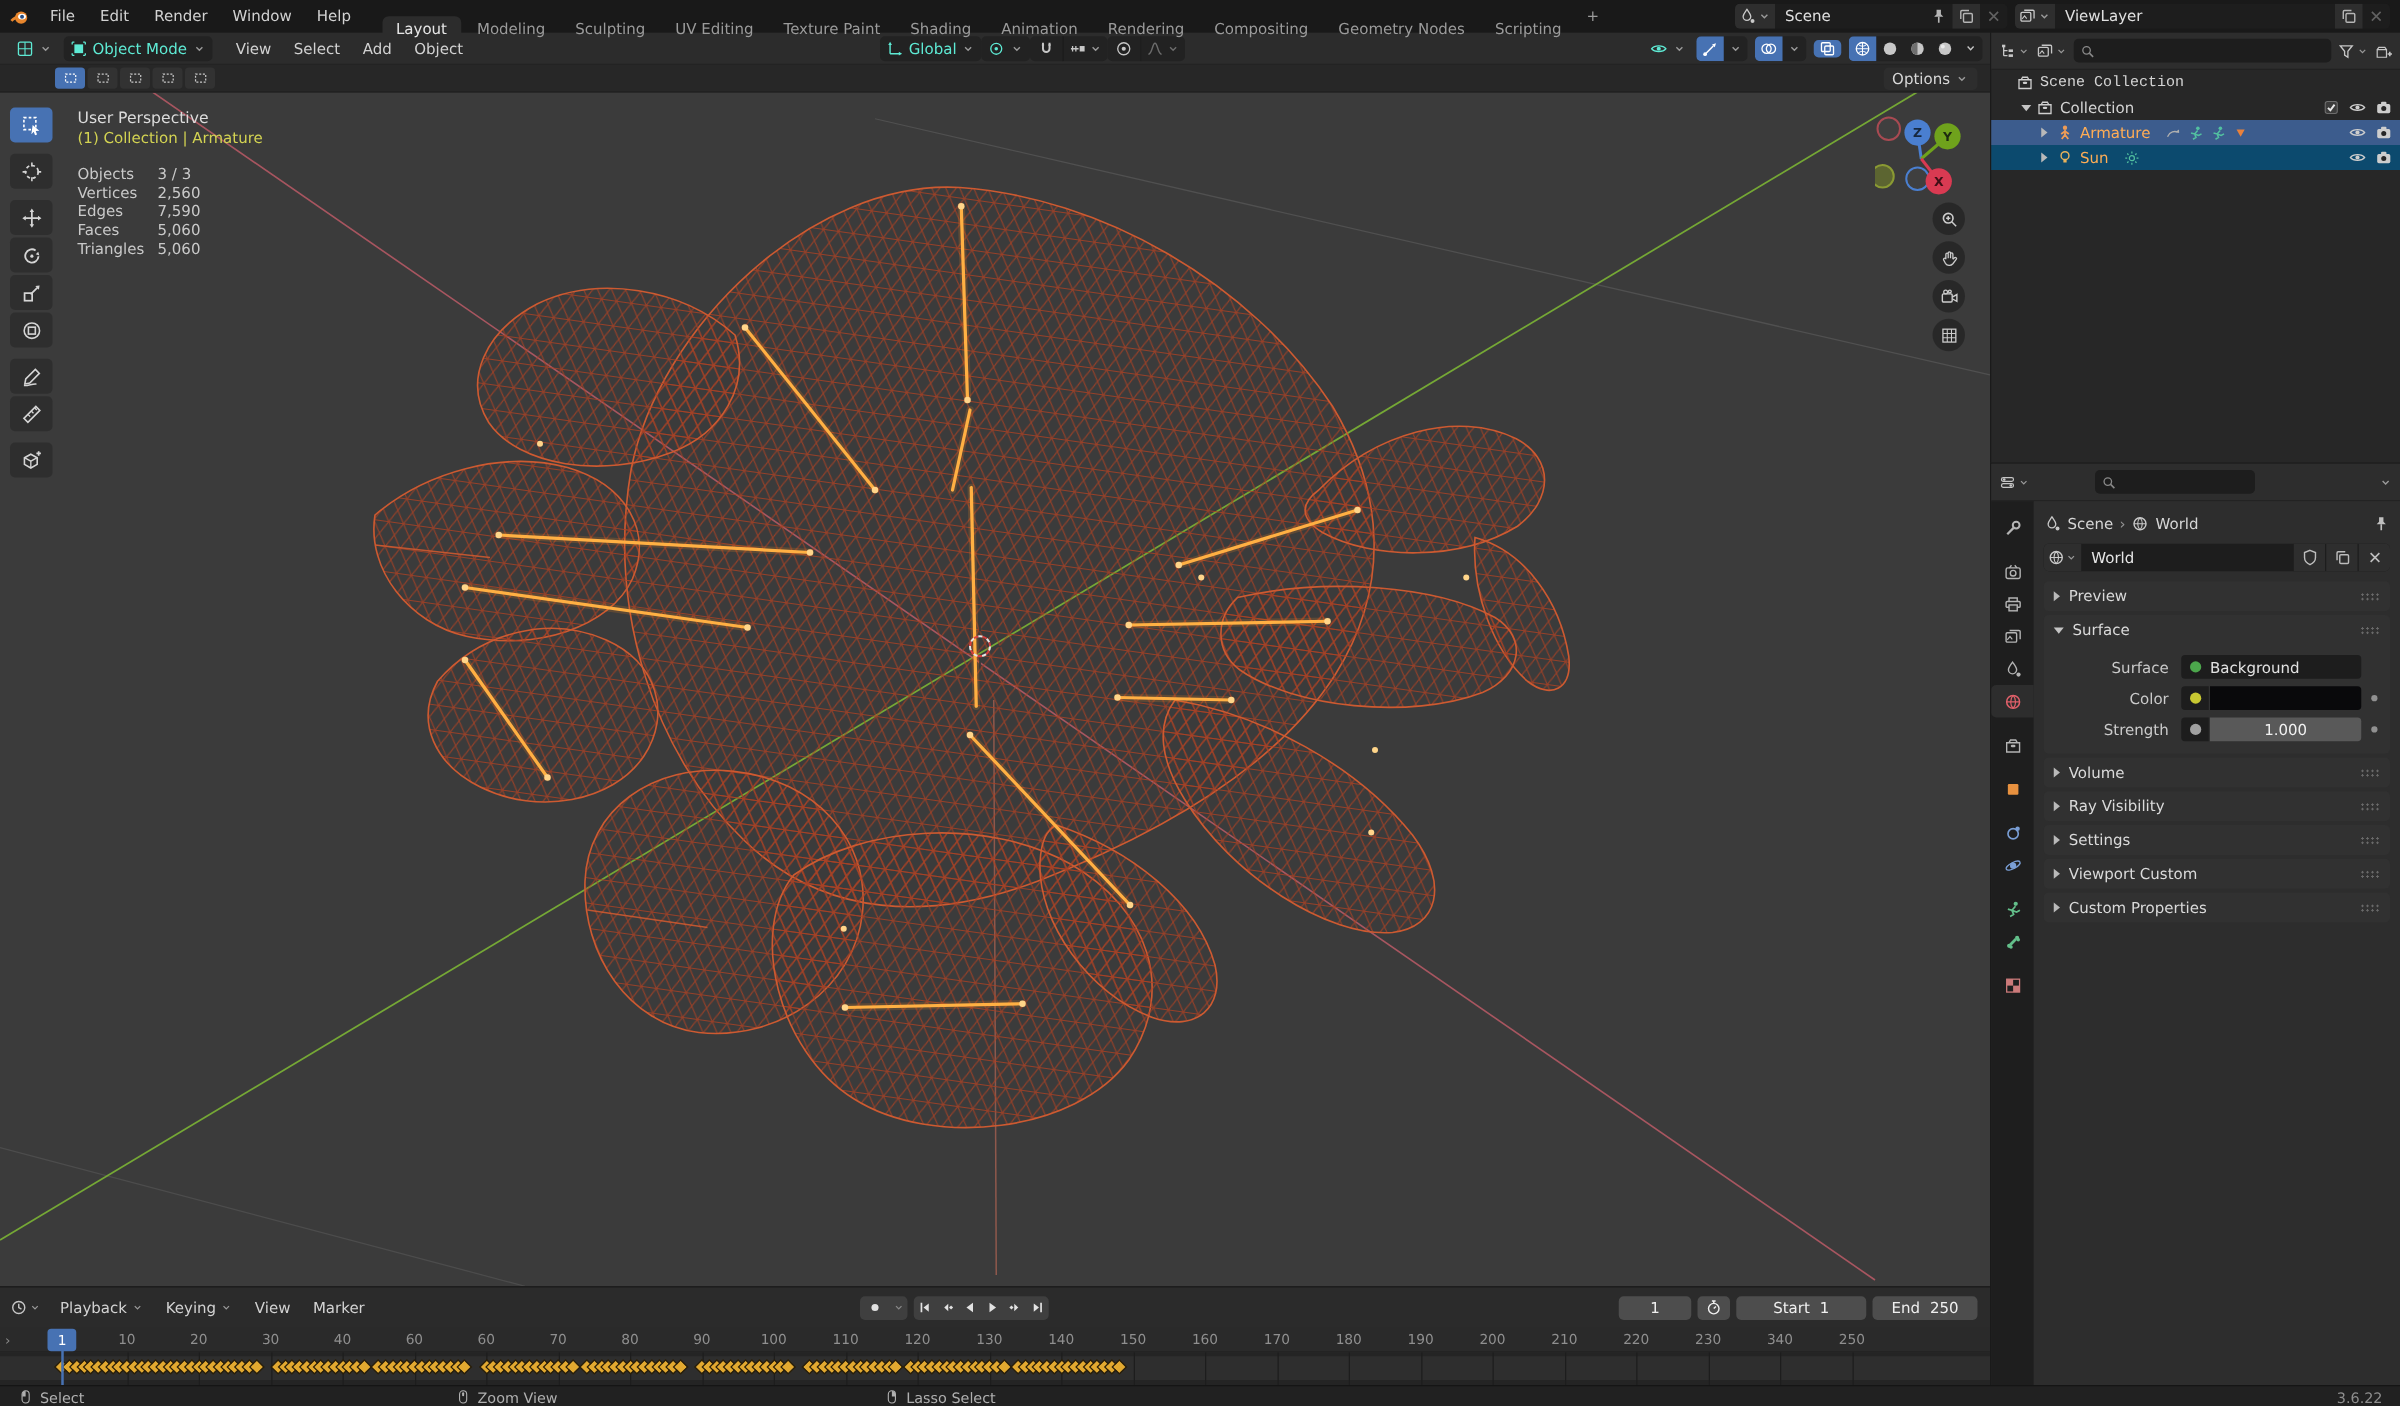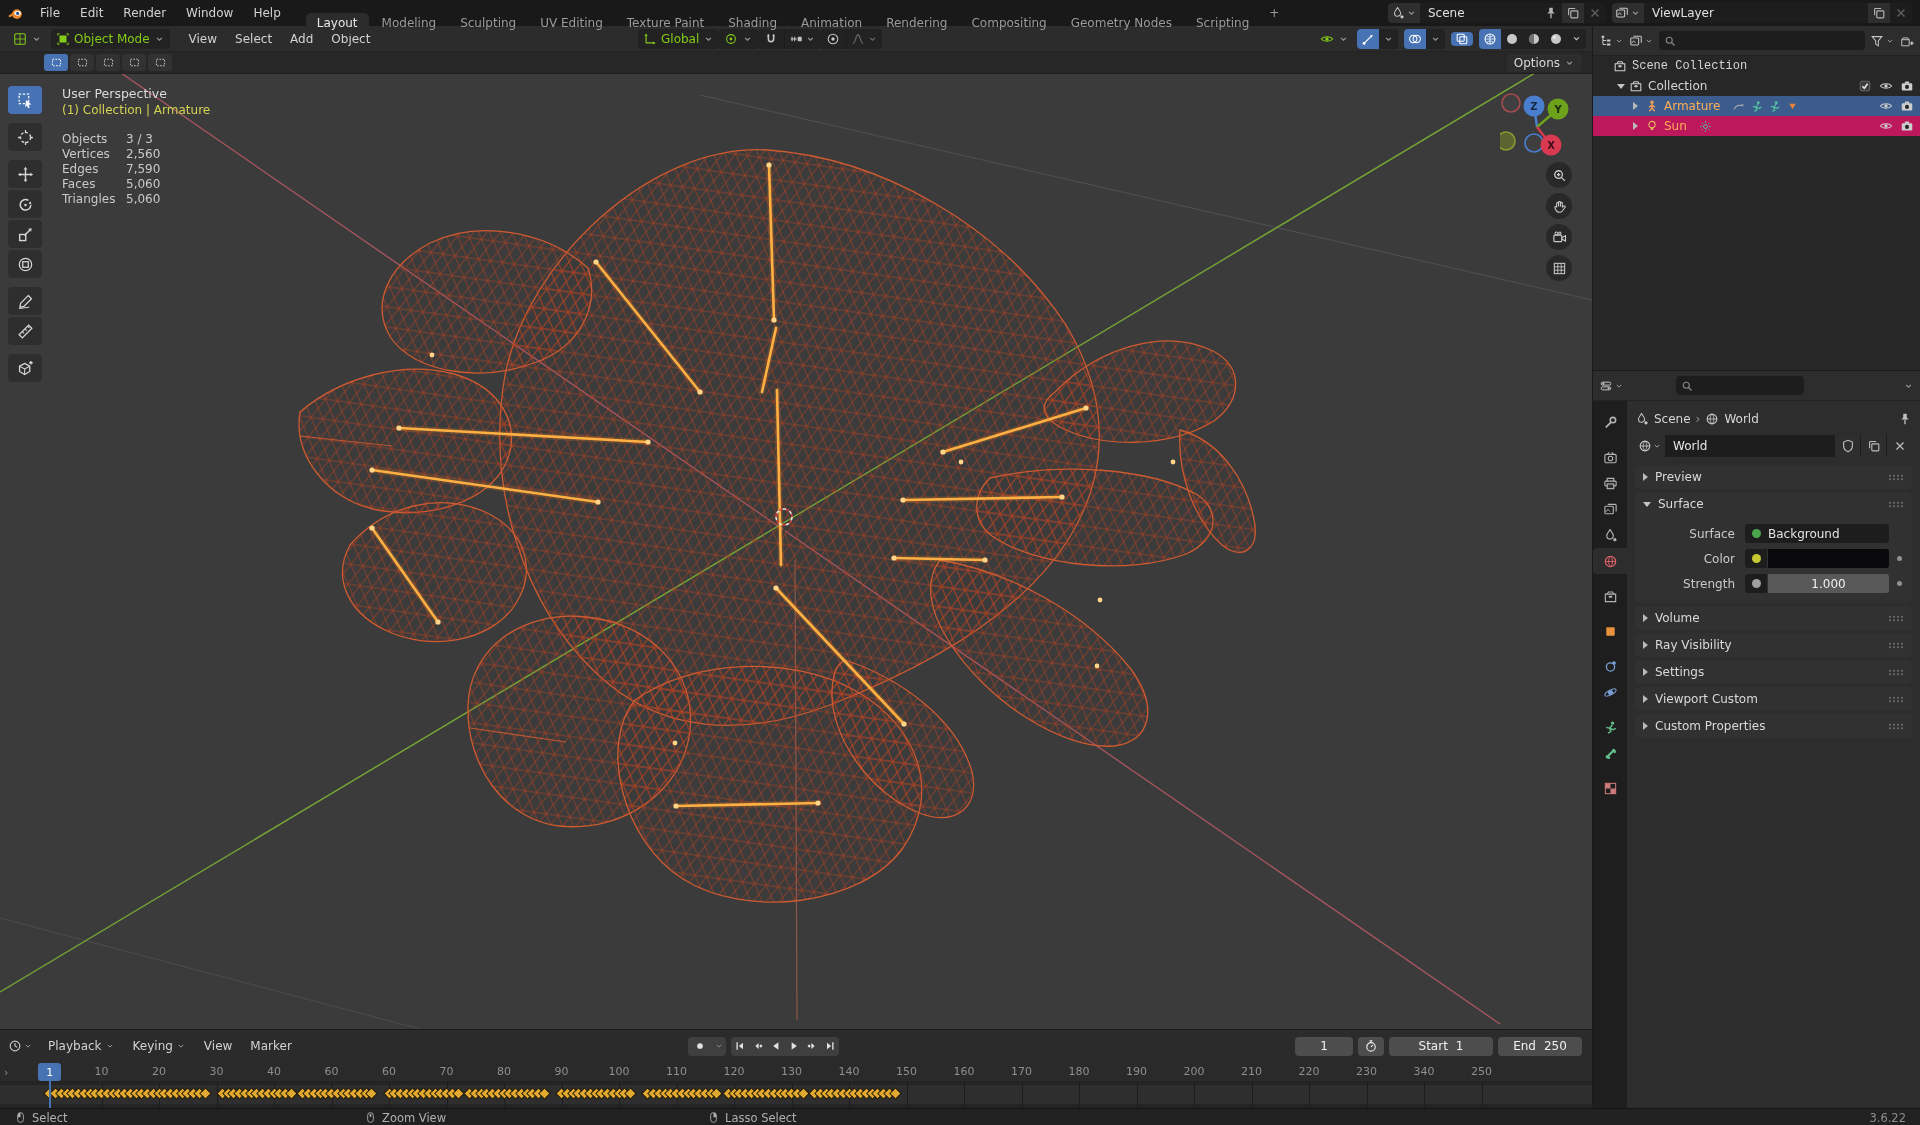--- a/index.html
+++ b/index.html
@@ -17,24 +17,24 @@
 .ws-add{color:#9b9b9b;padding:0 8px}
 .tb-right{margin-left:auto;display:flex;gap:6px;padding-right:8px}
 .selector{display:flex;align-items:center;background:#1d1d1d;border-radius:4px;height:20px;overflow:hidden}
 .sel-chip{display:flex;align-items:center;background:#2e2e2e;height:100%;padding:0 3px;gap:1px}
 .sel-name{padding:0 8px;color:#e0e0e0}
 .sel-ico{display:flex;align-items:center;padding:0 4px;color:#b5b5b5;height:100%}
 .sel-ico.grp{background:#2e2e2e}
 .dim{opacity:.45}
 
 #vheader{position:absolute;left:0;top:26px;width:1592px;height:26px;background:#2c2c2c;border-bottom:1px solid #232323;display:flex;align-items:center;padding:0 8px;z-index:5}
-.chip{display:flex;align-items:center;gap:4px;background:#222;border-radius:4px;height:20px;padding:0 5px;color:#84cc16}
+.chip{display:flex;align-items:center;gap:4px;background:#222;border-radius:4px;height:20px;padding:0 5px;color:#5eead4}
 .chip .lbl{font-size:12px}
 .hmenu{padding:0 9px;line-height:26px;color:#d2d2d2}
-.vh-center{position:absolute;left:638px;display:flex;gap:0;align-items:flex-end}
+.vh-center{position:absolute;left:704px;display:flex;gap:0;align-items:flex-end}
 .vh-right{position:absolute;right:6px;display:flex;gap:6px;align-items:center}
 .tglgrp{display:flex;background:#222;border-radius:4px;overflow:hidden;height:20px}
 .tgl{display:flex;align-items:center;gap:2px;padding:0 4px;color:#c7c7c7}
 .tgl.on{background:#4772b3;color:#fff}
 
 #viewport{position:absolute;left:0;top:52px;width:1592px;height:977px;background:#3b3b3b}
 #tool-settings{height:22px;background:#272727;border-bottom:1px solid #202020;display:flex;align-items:center;padding:0 10px 0 44px;position:relative;z-index:4}
 .selmode{display:flex;align-items:center;justify-content:center;width:24px;height:17px;border-radius:3px;margin-right:2px;color:#c9c9c9;background:#323232}
 .selmode.active{background:#4772b3;color:#fff}
 #options-btn{position:absolute;right:10px;display:flex;align-items:center;gap:4px;background:#2d2d2d;border-radius:4px;height:18px;padding:0 7px;color:#d8d8d8}
@@ -57,21 +57,21 @@
 #gizmo{position:absolute;left:1500px;top:16px}
 .navcol{position:absolute;left:1546px;top:88px;display:flex;flex-direction:column;gap:5px}
 .nav-btn{width:26px;height:26px;border-radius:50%;background:rgba(38,38,38,.85);display:flex;align-items:center;justify-content:center;color:#cccccc}
 
 #outliner{position:absolute;right:0;top:26px;width:328px;height:344px;background:#272727;border-left:1px solid #1a1a1a}
 #ol-header{height:30px;background:#2d2d2d;display:flex;align-items:center;gap:5px;padding:0 6px;border-bottom:1px solid #212121}
 .field{background:#1d1d1d;border-radius:4px;height:19px;display:flex;align-items:center;color:#888;padding:0 5px;gap:4px}
 #ol-search{flex:1}
 .ol-row{height:20px;display:flex;align-items:center;font-size:12px;color:#d4d4d4;padding-right:6px}
 .ol-row.active{background:#3c5c8d}
-.ol-row.selected{background:#be185d}
+.ol-row.selected{background:#0c4a6e}
 .ol-label{margin-left:5px}
 .ol-row.active .ol-label,.ol-row.selected .ol-label{color:#ffad55}
 .ol-extra{display:flex;gap:5px;margin-left:12px;align-items:center}
 .ol-right{margin-left:auto;display:flex;gap:7px;align-items:center}
 .tri-d{width:0;height:0;border-left:4px solid transparent;border-right:4px solid transparent;border-top:5px solid #c4c4c4}
 .tri-r{width:0;height:0;border-top:4px solid transparent;border-bottom:4px solid transparent;border-left:5px solid #b9b9b9}
 
 #properties{position:absolute;right:0;top:370px;width:328px;height:738px;background:#2d2d2d;border-left:1px solid #1a1a1a;border-top:1px solid #1a1a1a}
 #pr-header{height:30px;background:#2d2d2d;border-bottom:1px solid #232323;display:flex;align-items:center;padding:0 6px;gap:6px}
 #pr-search{width:128px;margin:0 auto}

